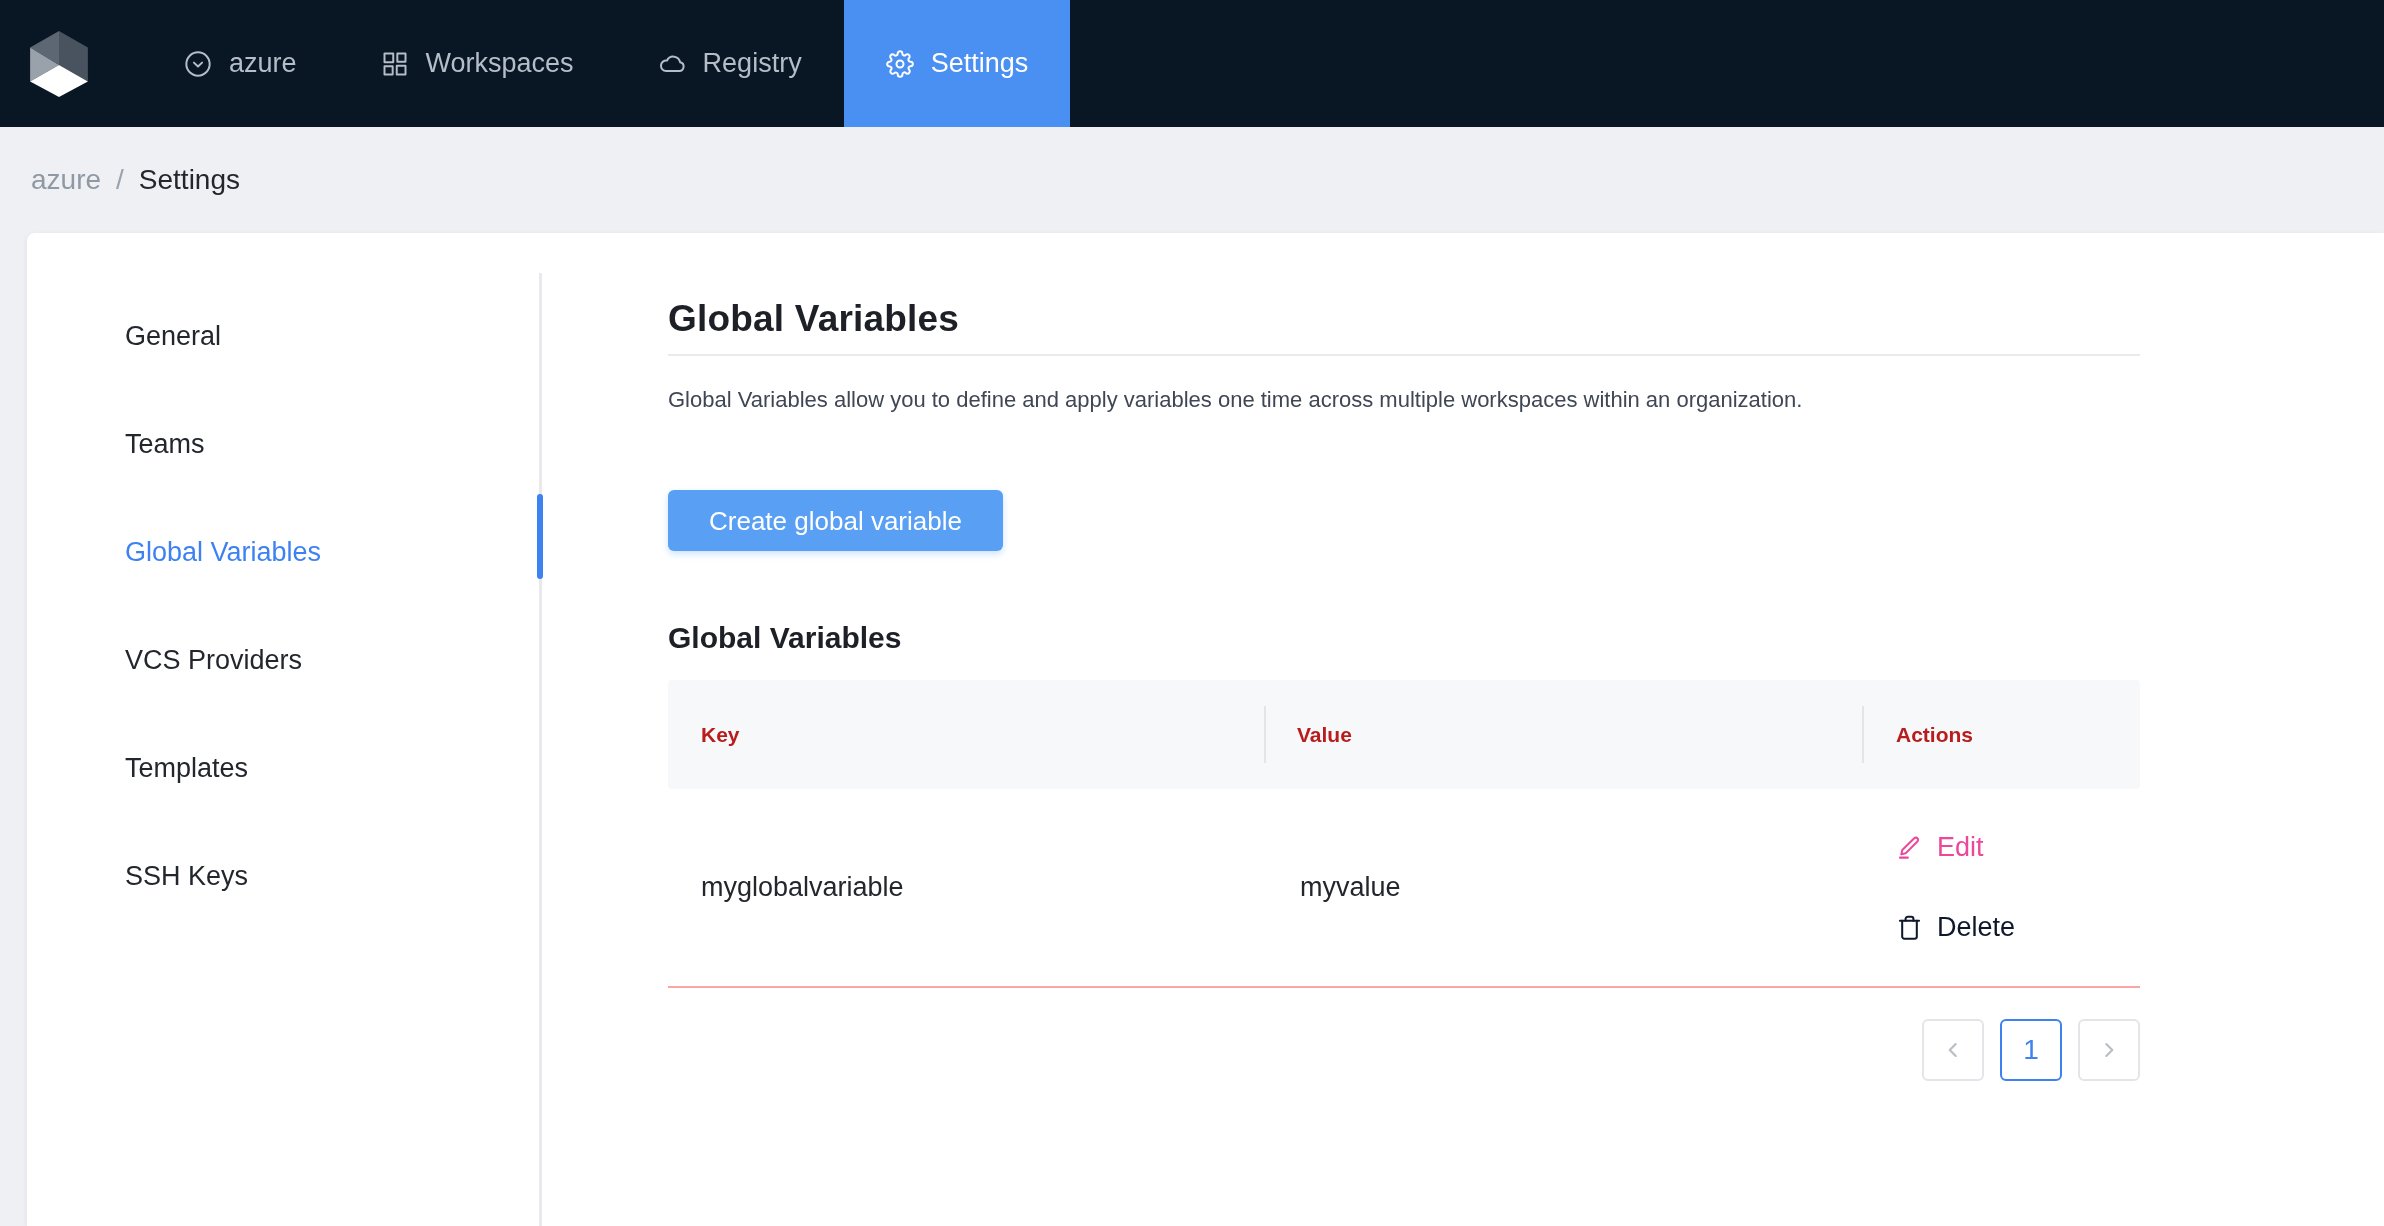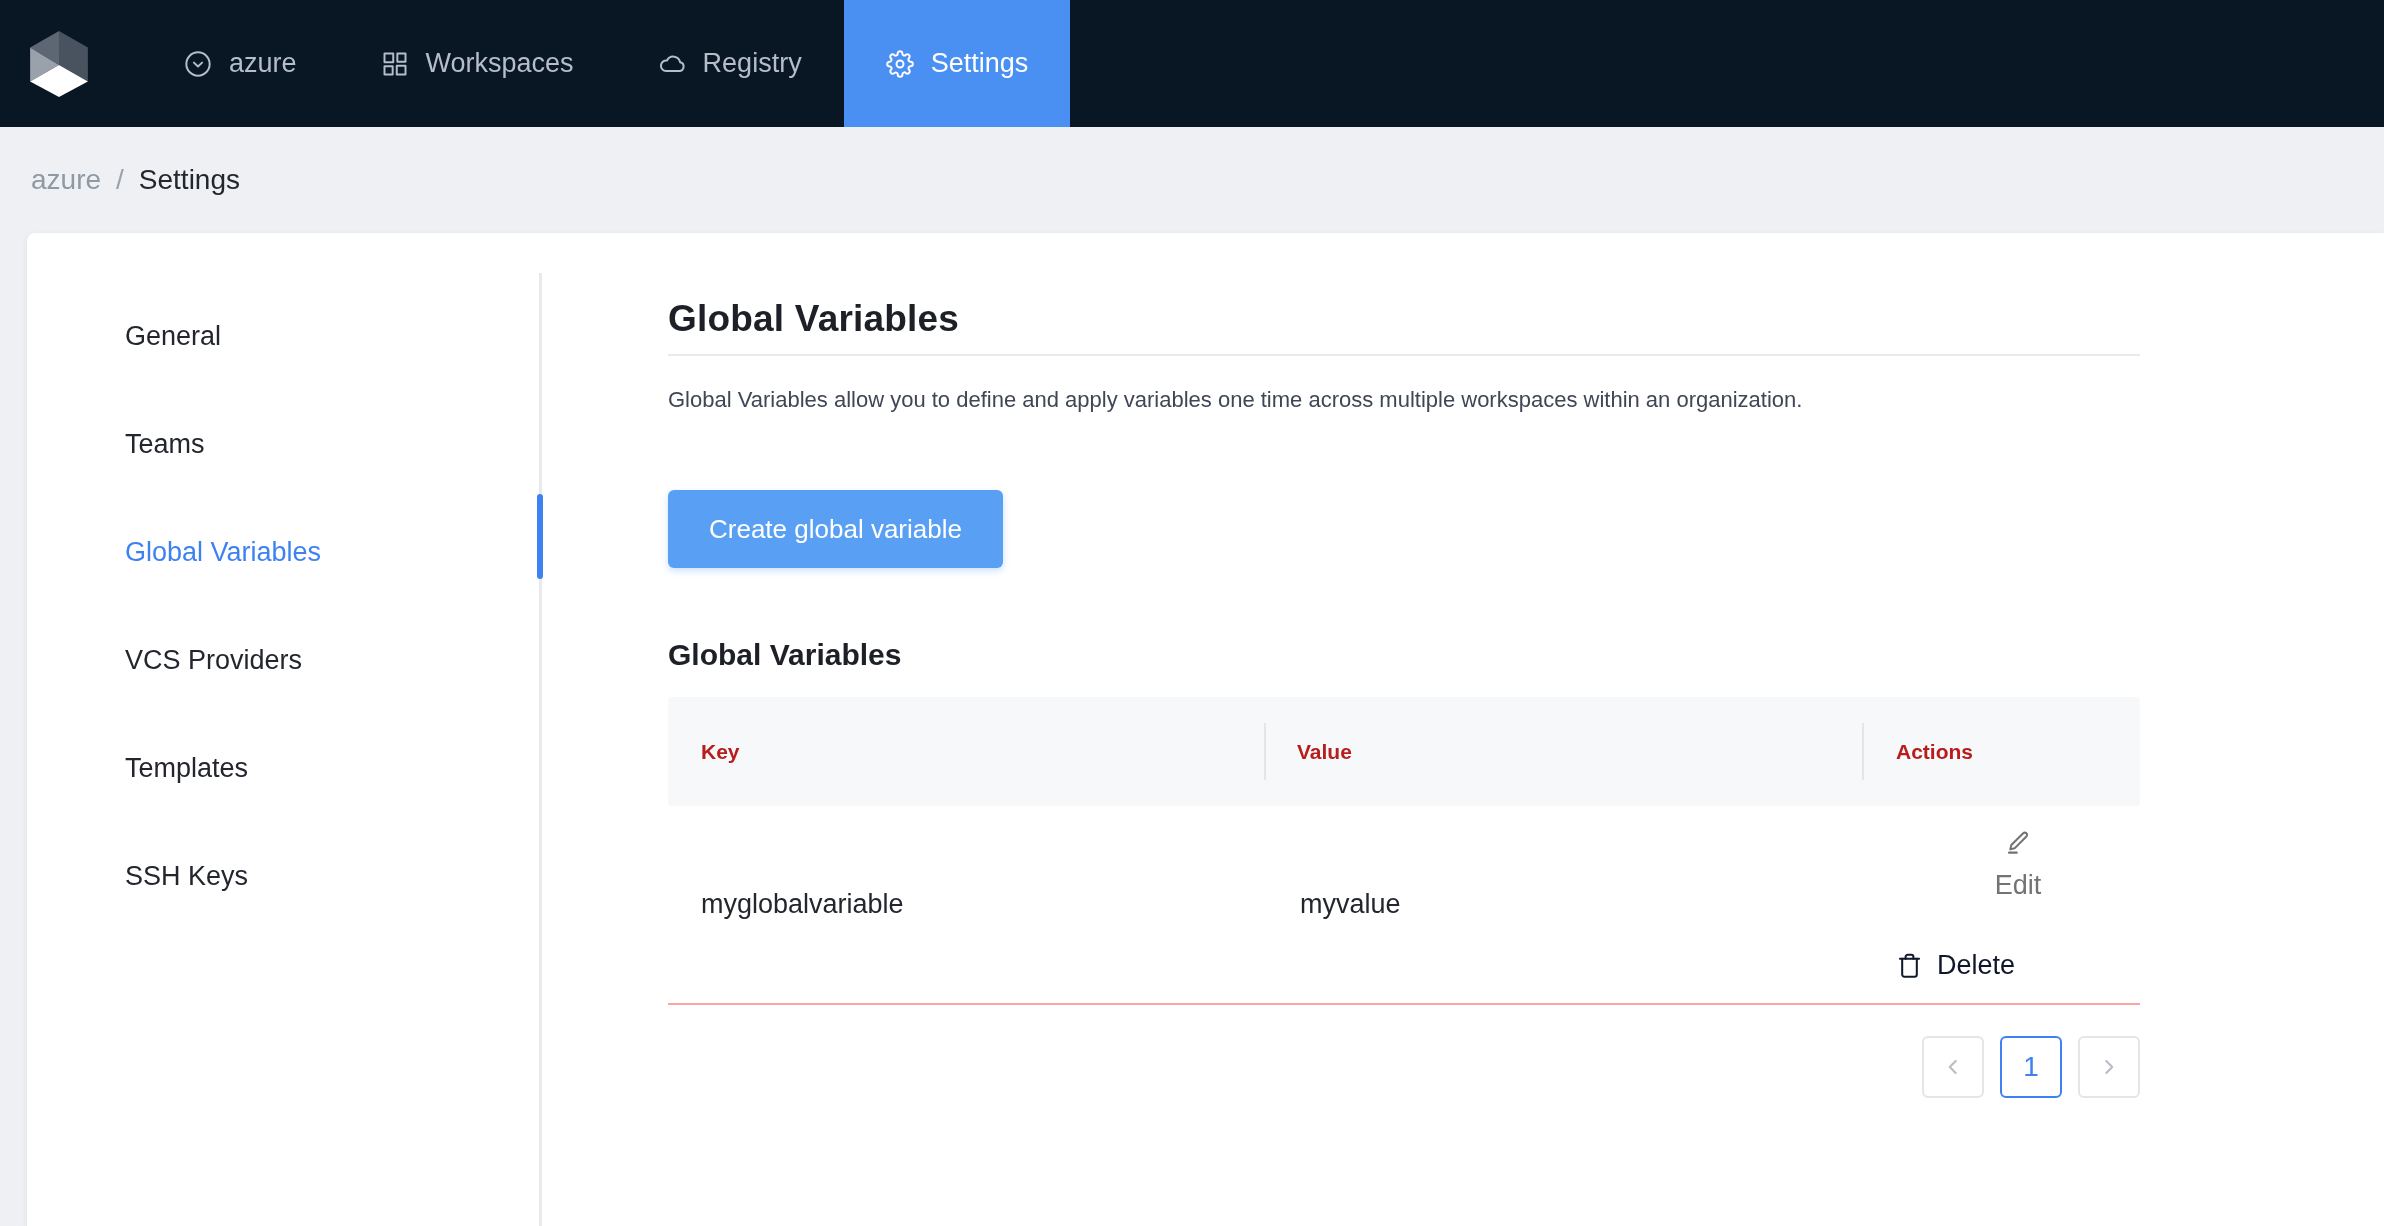--- a/index.html
+++ b/index.html
@@ -60,21 +60,21 @@
   .main{position:absolute;left:641px;top:0;width:1472px;}
   .page-title{
     margin:62px 0 0 0;font-size:37px;line-height:48px;font-weight:600;
     color:#1d2026;letter-spacing:.2px;
   }
   .title-rule{border:none;border-top:2px solid #e9eaee;margin:11px 0 0 0;}
   .page-desc{
     margin:22px 0 0 0;font-size:22px;line-height:44px;color:#3f4654;max-width:1460px;
   }
   .create-btn{
-    margin-top:68px;height:78px;padding:16px 41px;border:none;border-radius:6px;
+    margin-top:68px;height:61px;padding:16px 41px;border:none;border-radius:6px;
     background:#59a0f4;color:#ffffff;font-size:26px;
     font-family:"Liberation Sans", sans-serif;cursor:pointer;
     box-shadow:0 3px 7px rgba(87,160,244,.30);
   }
   .table-heading{margin:66px 0 0 0;font-size:30px;line-height:42px;font-weight:700;color:#1d2026;}
 
   .gv-table{margin-top:21px;width:1472px;}
   .t-header{
     height:109px;background:#f7f8f9;border-radius:4px;
     display:grid;grid-template-columns:596px 598px 278px;align-items:center;
@@ -89,21 +89,21 @@
 
   .t-row{
     height:197px;display:grid;grid-template-columns:596px 598px 278px;align-items:center;
     border-bottom:2px solid #fca5a5;font-size:27px;color:#23262d;
   }
   .td{padding-left:33px;}
   .td-value{padding-left:36px;}
   .actions-cell{display:flex;flex-direction:column;gap:17px;padding-left:34px;}
   .action-link{display:flex;align-items:center;gap:14px;font-size:27px;cursor:pointer;white-space:nowrap;}
   .action-link svg{width:27px;height:27px;}
-  .action-edit{color:#737373;flex-direction:column;}
+  .action-edit{color:#ec4899;}
   .action-delete{color:#0f172a;margin-top:32px;}
 
   .pagination{display:flex;justify-content:flex-end;gap:16px;margin-top:31px;}
   .page-btn{
     width:62px;height:62px;box-sizing:border-box;border:2px solid #e3e5e9;border-radius:6px;
     background:#ffffff;display:flex;align-items:center;justify-content:center;
     color:#b9bdc5;cursor:pointer;font-family:"Liberation Sans", sans-serif;
   }
   .page-btn svg{width:26px;height:26px;}
   .page-btn.current{border-color:#3e82f2;color:#3e82f2;font-size:28px;font-weight:500;}

